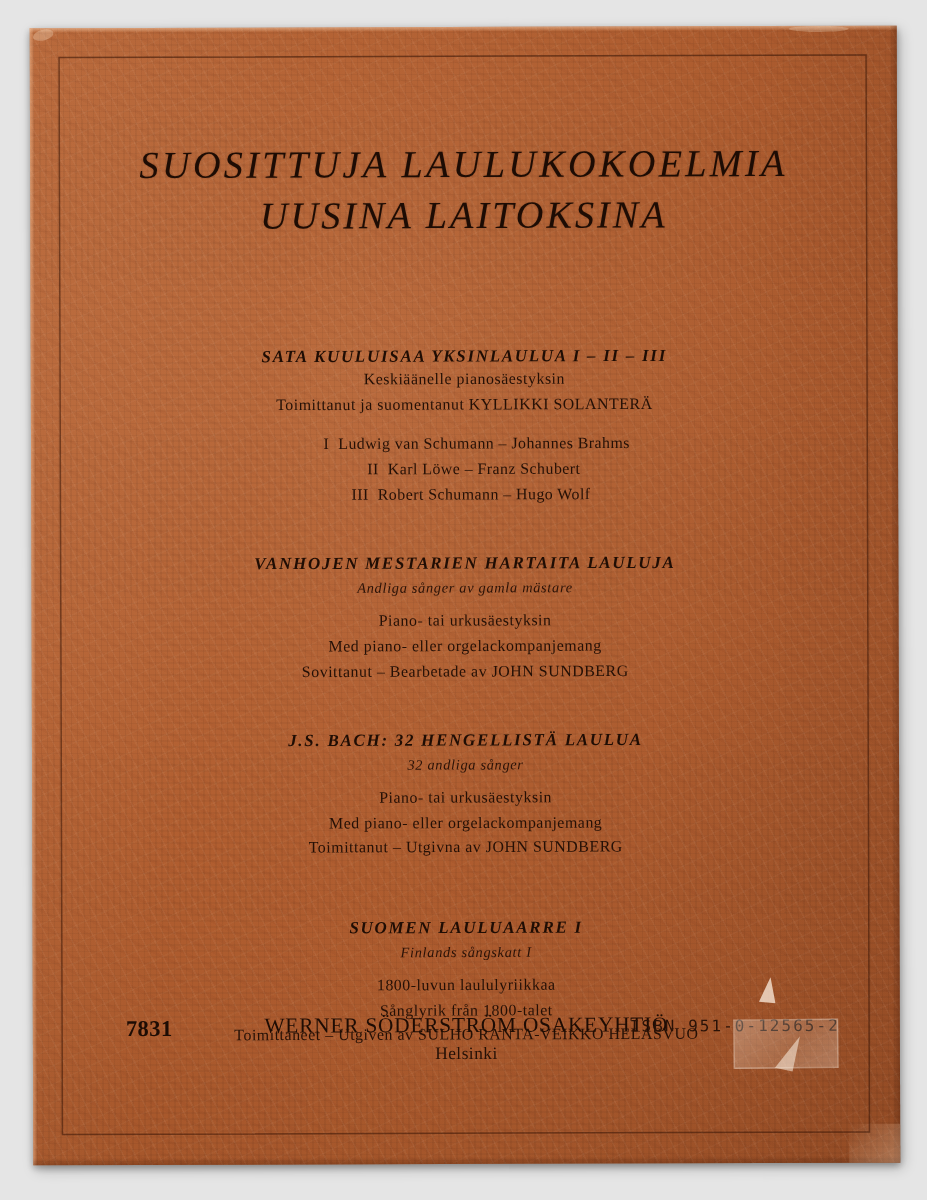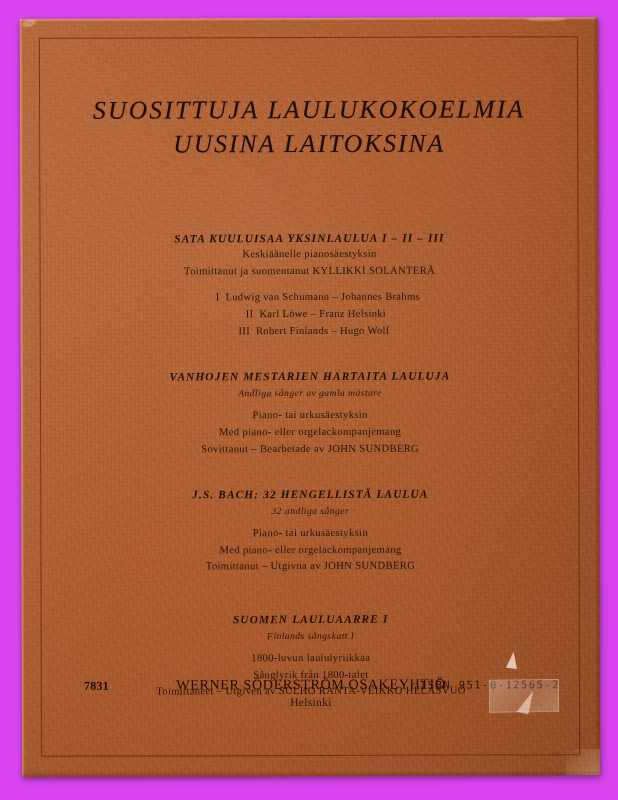--- a/index.html
+++ b/index.html
@@ -12,21 +12,21 @@
     width: 618px;
     height: 800px;
     overflow: hidden;
     font-family: "Liberation Serif", "DejaVu Serif", serif;
   }
 
   .scene {
     position: relative;
     width: 618px;
     height: 800px;
-    background: #d946ef;
+    background: #e5e5e5;
   }
 
   
   .book {
     position: absolute;
     left: 21px;
     top: 18px;
     width: 578px;
     height: 758px;
     background:
@@ -187,21 +187,21 @@
     position: absolute;
     left: 0; right: 0;
     bottom: 52px;
     height: 46px;
   }
   .cat-no {
     position: absolute;
     left: 62px;
     top: 0px;
     font-weight: bold;
-    font-size: 12px;
+    font-size: 15px;
     letter-spacing: 0.3px;
     color: #1d0c04;
   }
   .publisher {
     position: absolute;
     left: 0; right: 0;
     top: -2px;
     text-align: center;
   }
   .pub-name {
@@ -312,24 +312,24 @@
 
         <div class="section">
           <div class="sec-head">SATA KUULUISAA YKSINLAULUA   I – II – III</div>
           <div class="sec-line">Keskiäänelle pianosäestyksin</div>
           <div class="sec-line">Toimittanut ja suomentanut KYLLIKKI SOLANTERÄ</div>
           <div class="roman-list">
             <div class="roman-row">
               <span class="roman-num">I</span><span>Ludwig van Schumann – Johannes Brahms</span>
             </div>
             <div class="roman-row">
-              <span class="roman-num">II</span><span>Karl Löwe – Franz Helsinki</span>
+              <span class="roman-num">II</span><span>Karl Löwe – Franz Schubert</span>
             </div>
             <div class="roman-row">
-              <span class="roman-num">III</span><span>Robert Finlands – Hugo Wolf</span>
+              <span class="roman-num">III</span><span>Robert Schumann – Hugo Wolf</span>
             </div>
           </div>
         </div>
 
         <div class="sec-gap"></div>
 
         <div class="section">
           <div class="sec-head">VANHOJEN MESTARIEN HARTAITA LAULUJA</div>
           <div class="sec-sub-italic">Andliga sånger av gamla mästare</div>
           <div class="sec-gap"></div>

